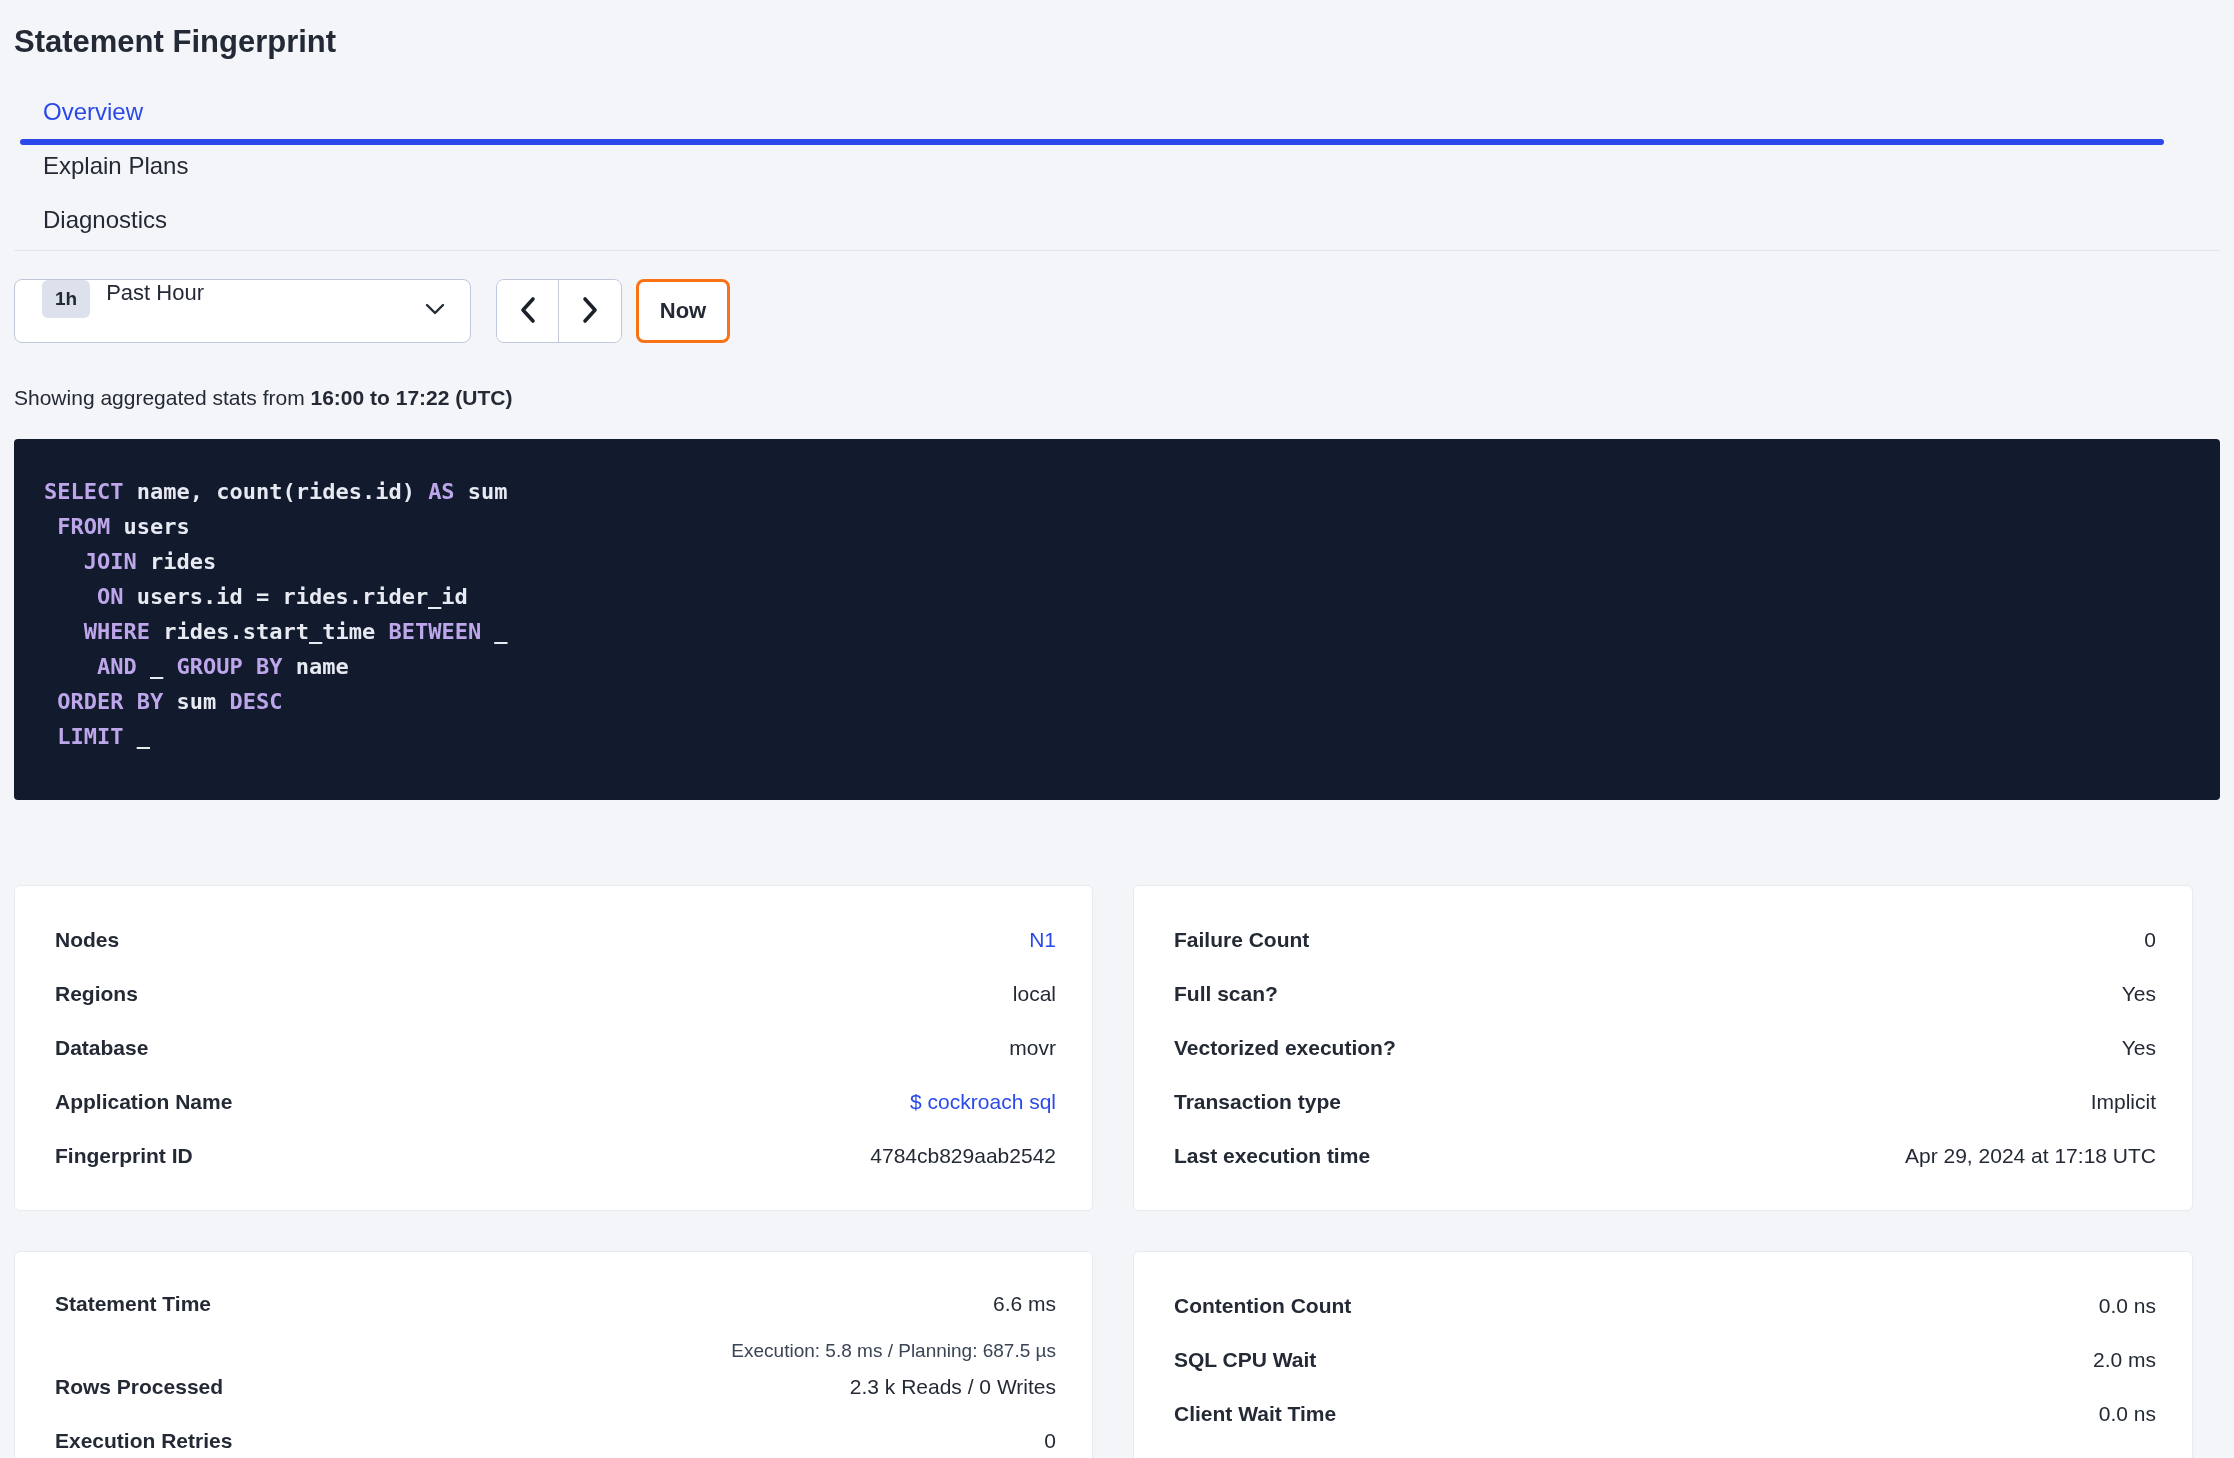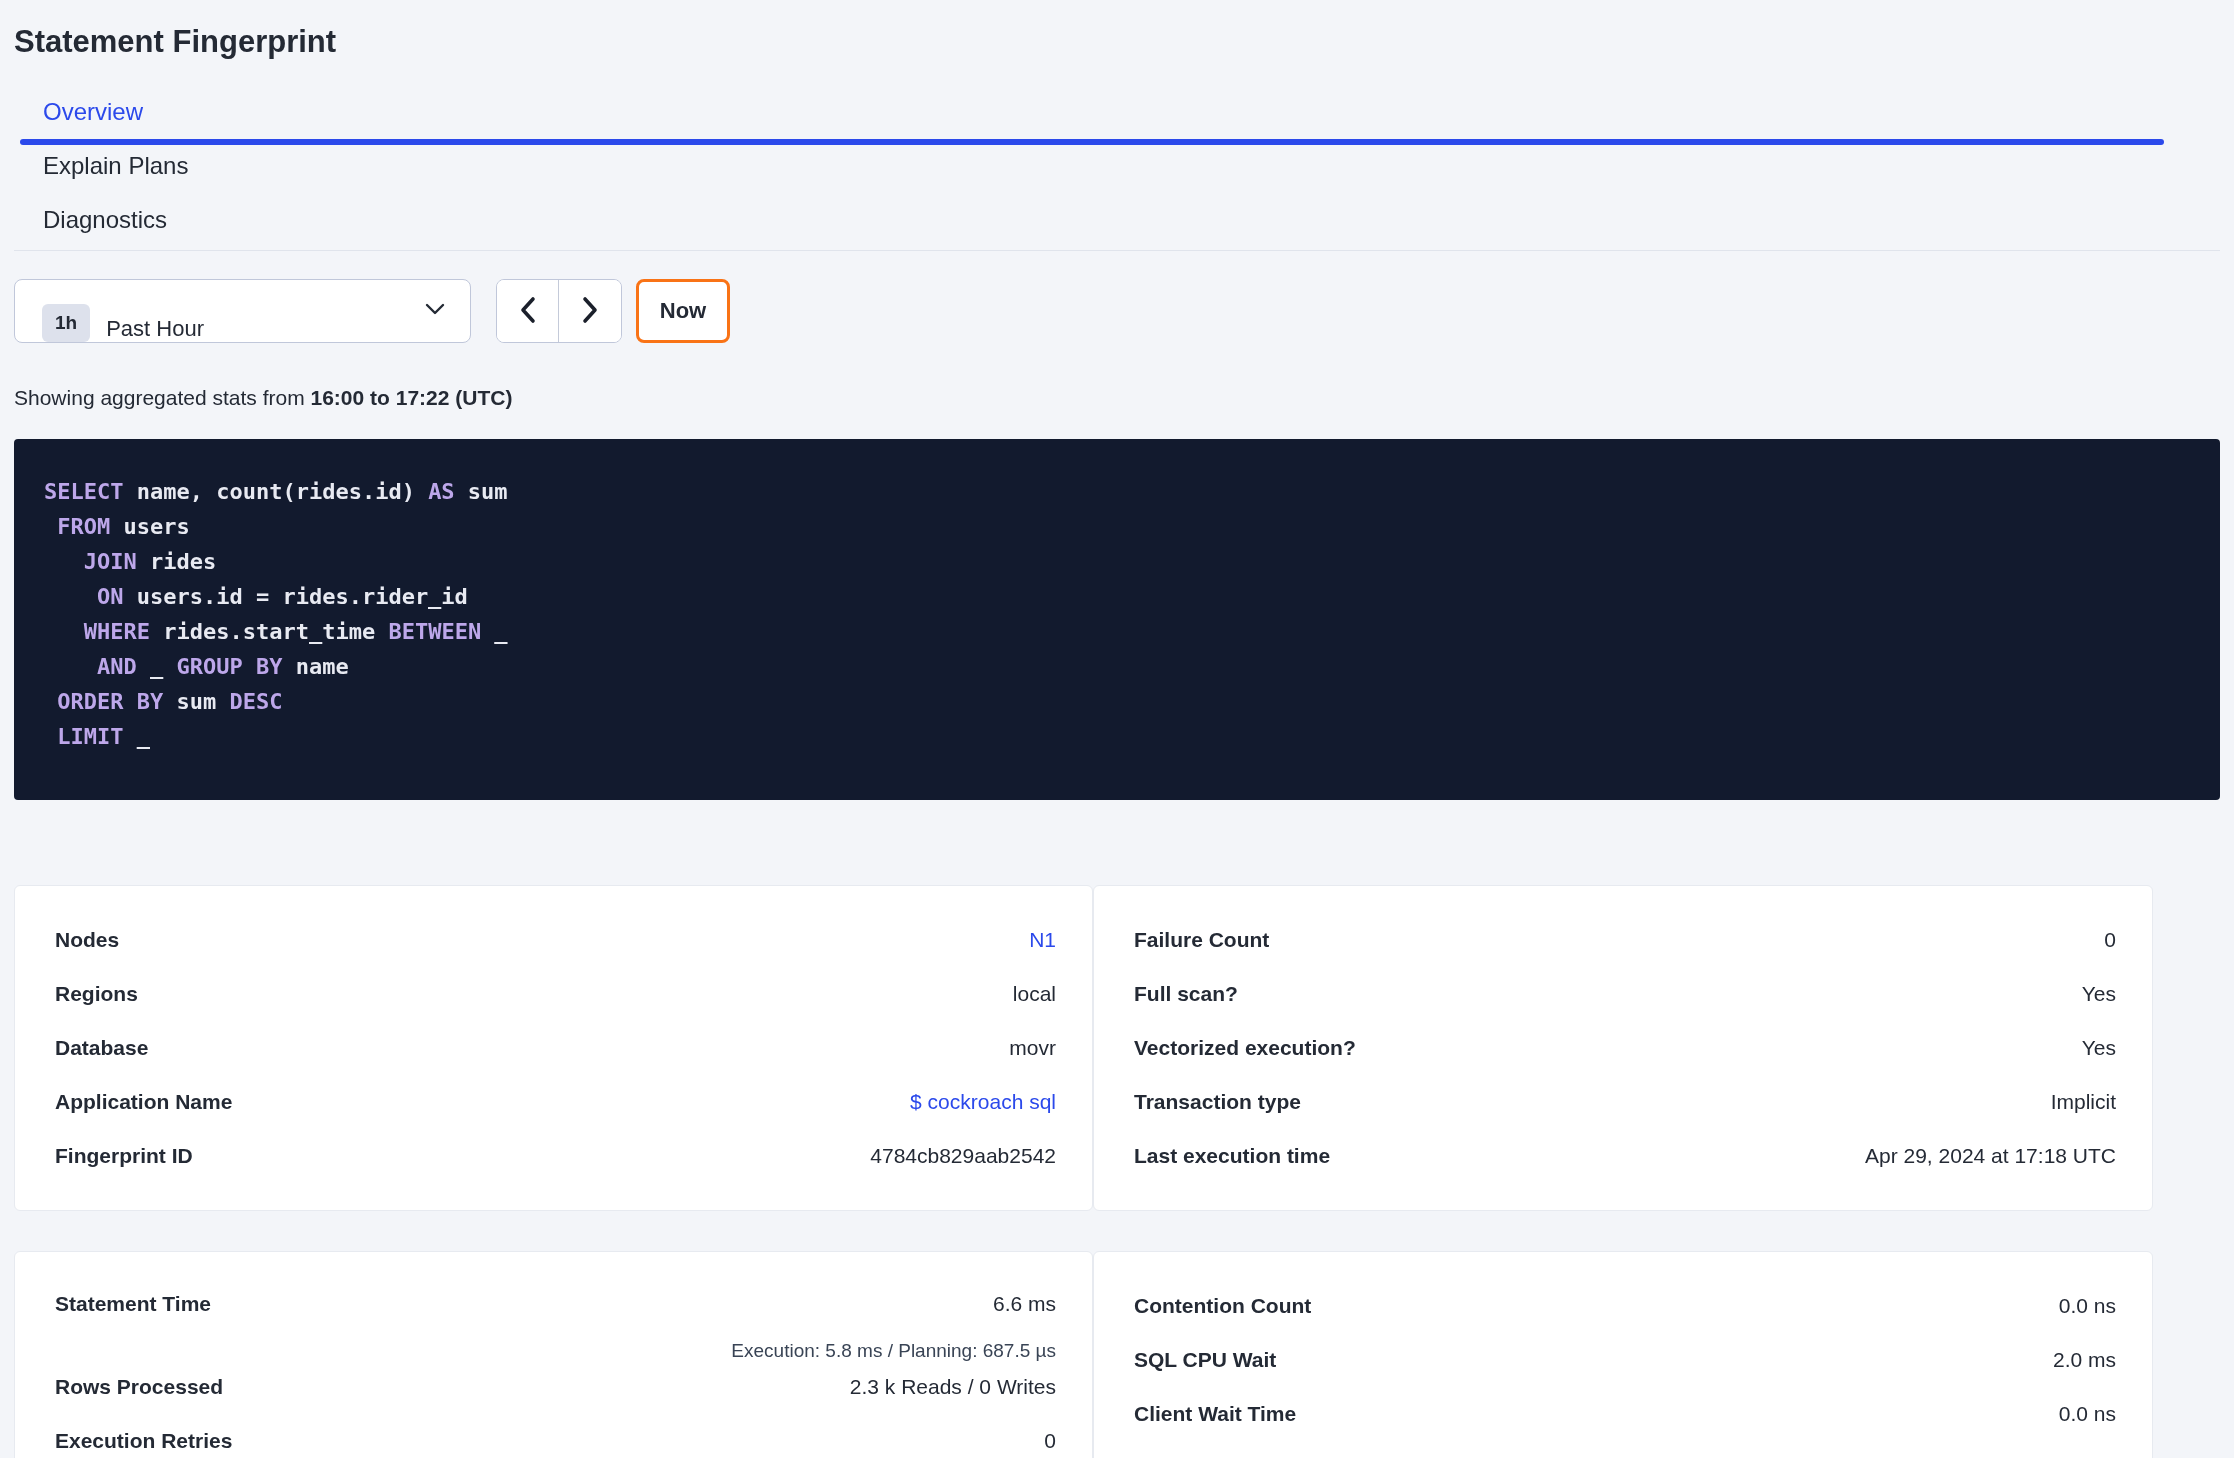--- a/index.html
+++ b/index.html
@@ -52,21 +52,21 @@
     display:flex;
     align-items:center;
     margin-top:28px;
   }
   .time-dropdown {
     width:457px; height:64px;
     background:#fff;
     border:1px solid #c0c7da;
     border-radius:8px;
     display:flex;
-    align-items:flex-end;
+    align-items:flex-start;
     cursor:pointer;
     position:relative;
   }
   .time-badge {
     margin-left:27px;
     height:38px;
     padding:0 13px;
     background:#dde1ec;
     border-radius:6px;
     display:flex; align-items:center;
@@ -120,20 +120,21 @@
     line-height:35px;
     white-space:pre;
     color:#e8eaf2;
   }
   .sql-line .kw { color:#bda7ea; }
 
   
   .cards-row {
     display:grid;
     grid-template-columns:1079px 1060px;
+    column-gap:40px;
     align-items:start;
   }
   .cards-row.first { margin-top:85px; }
   .cards-row.second { margin-top:40px; }
   .card {
     background:#fff;
     border:1px solid #e7eaf0;
     border-radius:6px;
     padding:27px 36px 27px 40px;
   }

